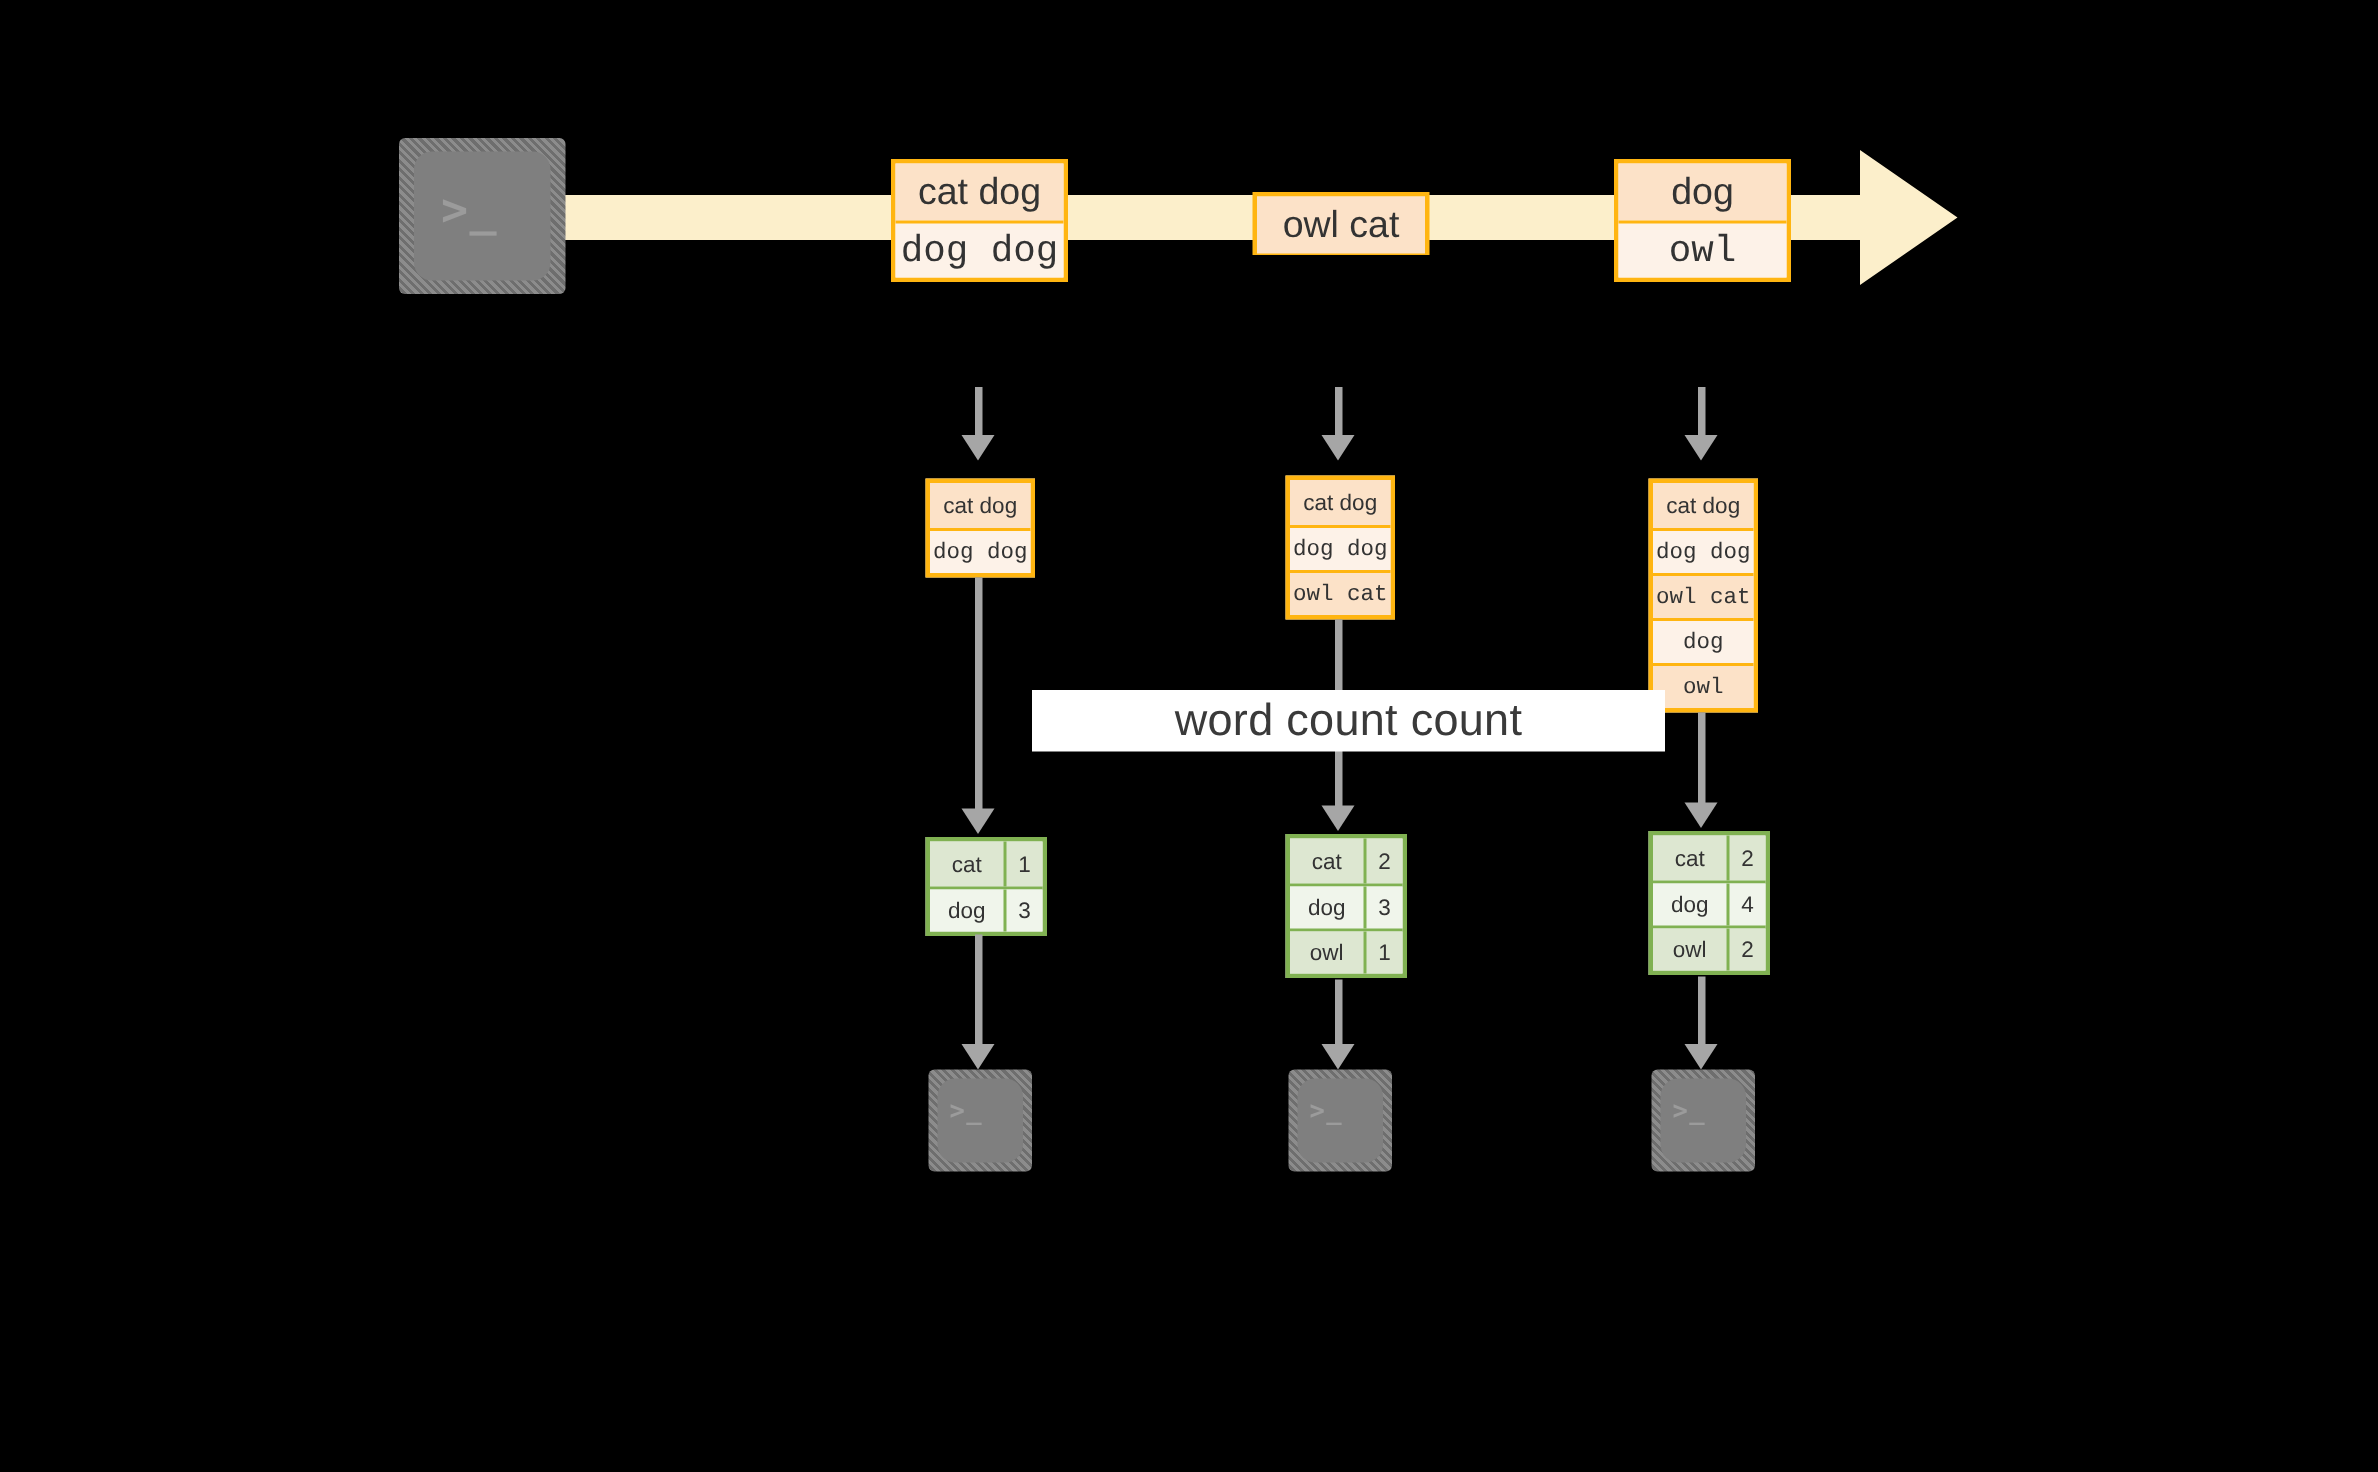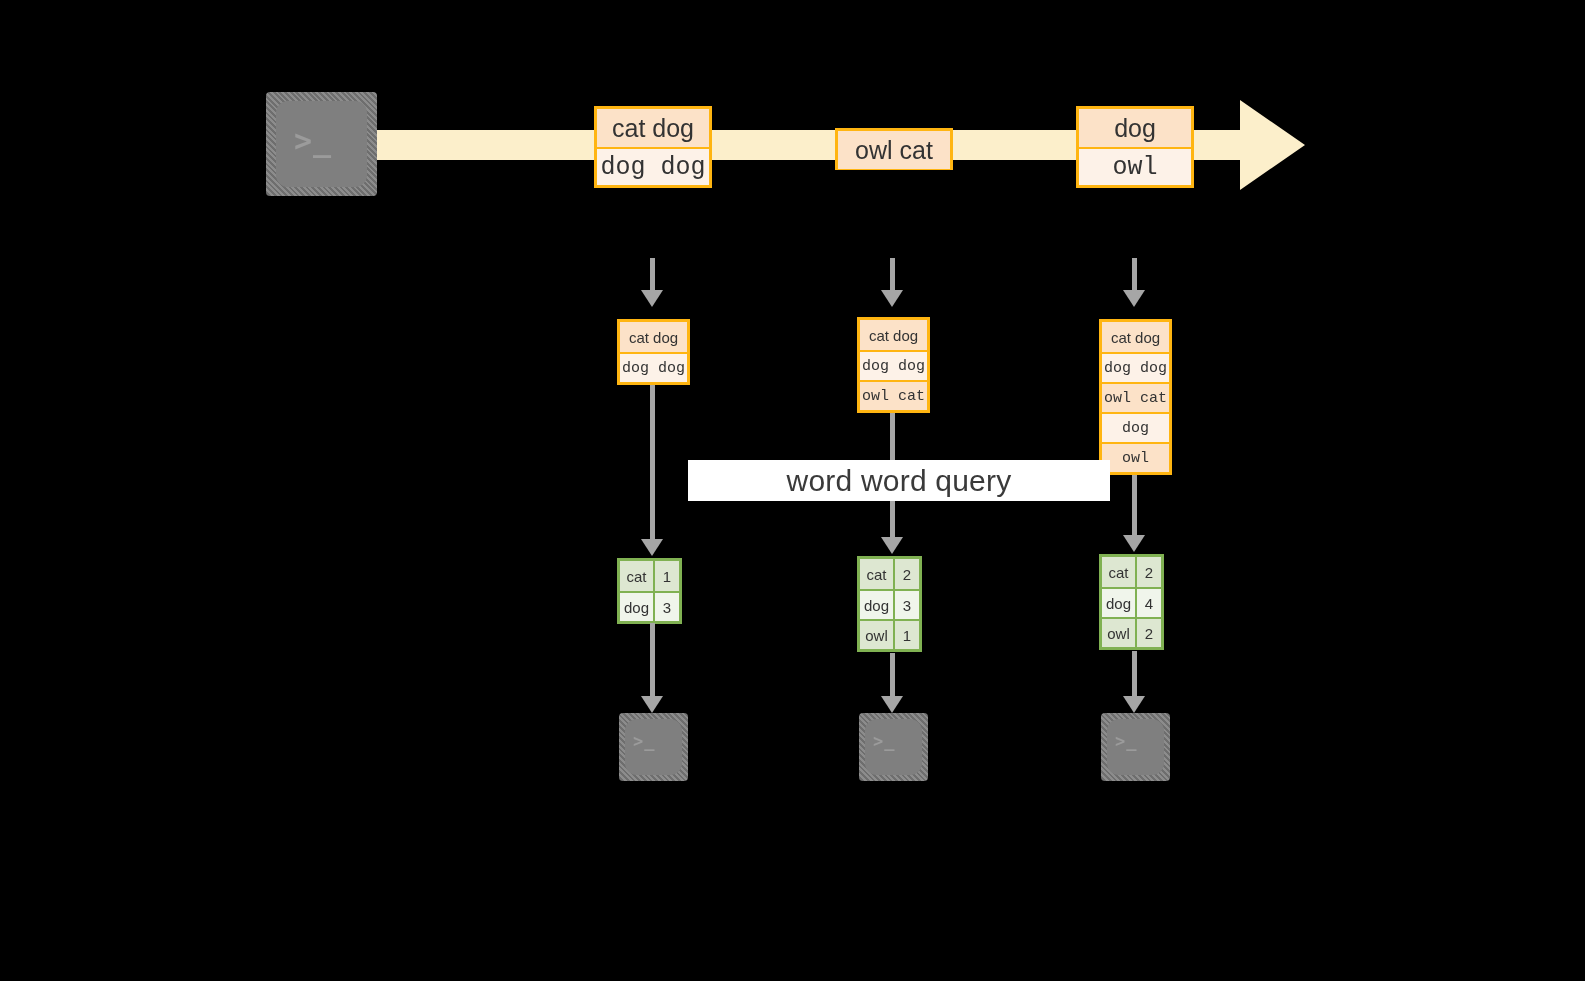--- a/index.html
+++ b/index.html
@@ -91,21 +91,21 @@
   .gtable .grow + .grow { border-top: 2px solid #80B152; }
   .gtable .gcell {
     box-sizing: border-box;
     display: flex;
     align-items: center;
     justify-content: center;
     color: #333333;
     font-size: 15px;
     white-space: nowrap;
   }
-  .gtable .gcell.word { width: 33px; }
+  .gtable .gcell.word { width: 49px; }
   .gtable .gcell.count {
     width: 26px;
     border-left: 2px solid #80B152;
   }
   .grow.shade-a .gcell { background: #DDE7D1; }
   .grow.shade-b .gcell { background: #F0F5EB; }
 
   
   .vline {
     position: absolute;
@@ -259,16 +259,16 @@
 
   <div class="vline" style="left:1132px; top:651px; width:5px; height:47px;"></div>
   <div class="vhead" style="left:1123px; top:696px;"></div>
 
   <div class="terminal" style="left:1101px; top:713px; width:69px; height:68px;">
     <div class="face" style="left:6px; top:6px; right:6px; bottom:6px;"></div>
     <div class="glyph" style="left:14px; top:20px; font-size:17px;">&gt;_</div>
   </div>
 
   <div class="caption-band" style="left:688px; top:460px; width:422px; height:41px;">
-    <span class="caption-text">word word query</span>
+    <span class="caption-text">word count count</span>
   </div>
 
 </div>
 
 </body></html>

